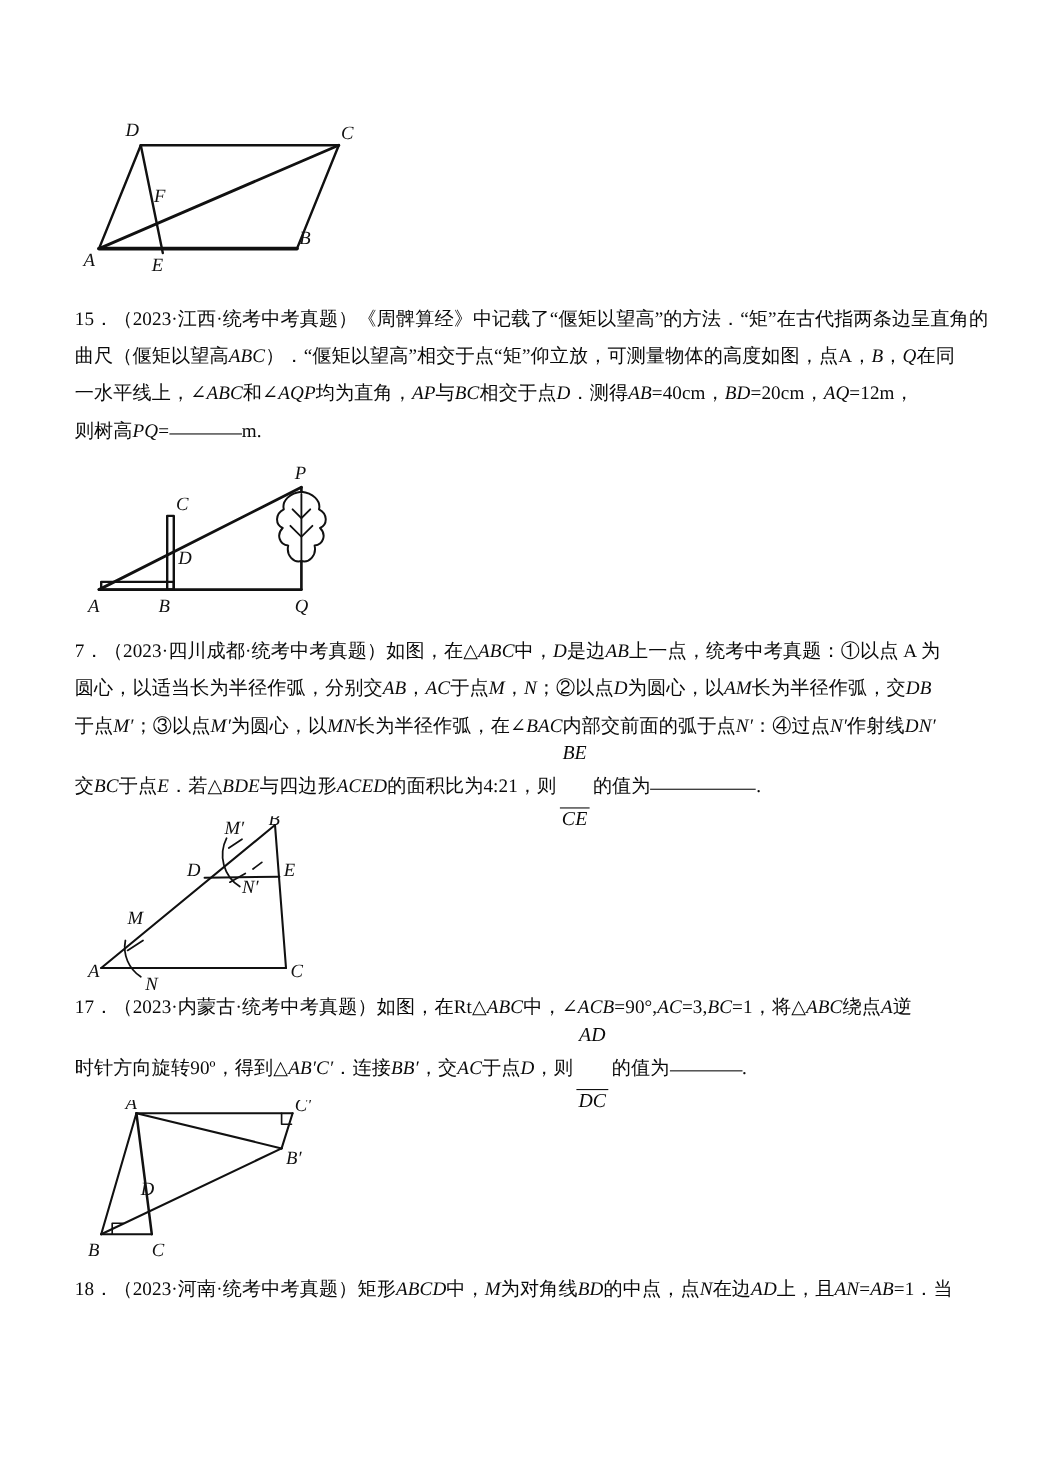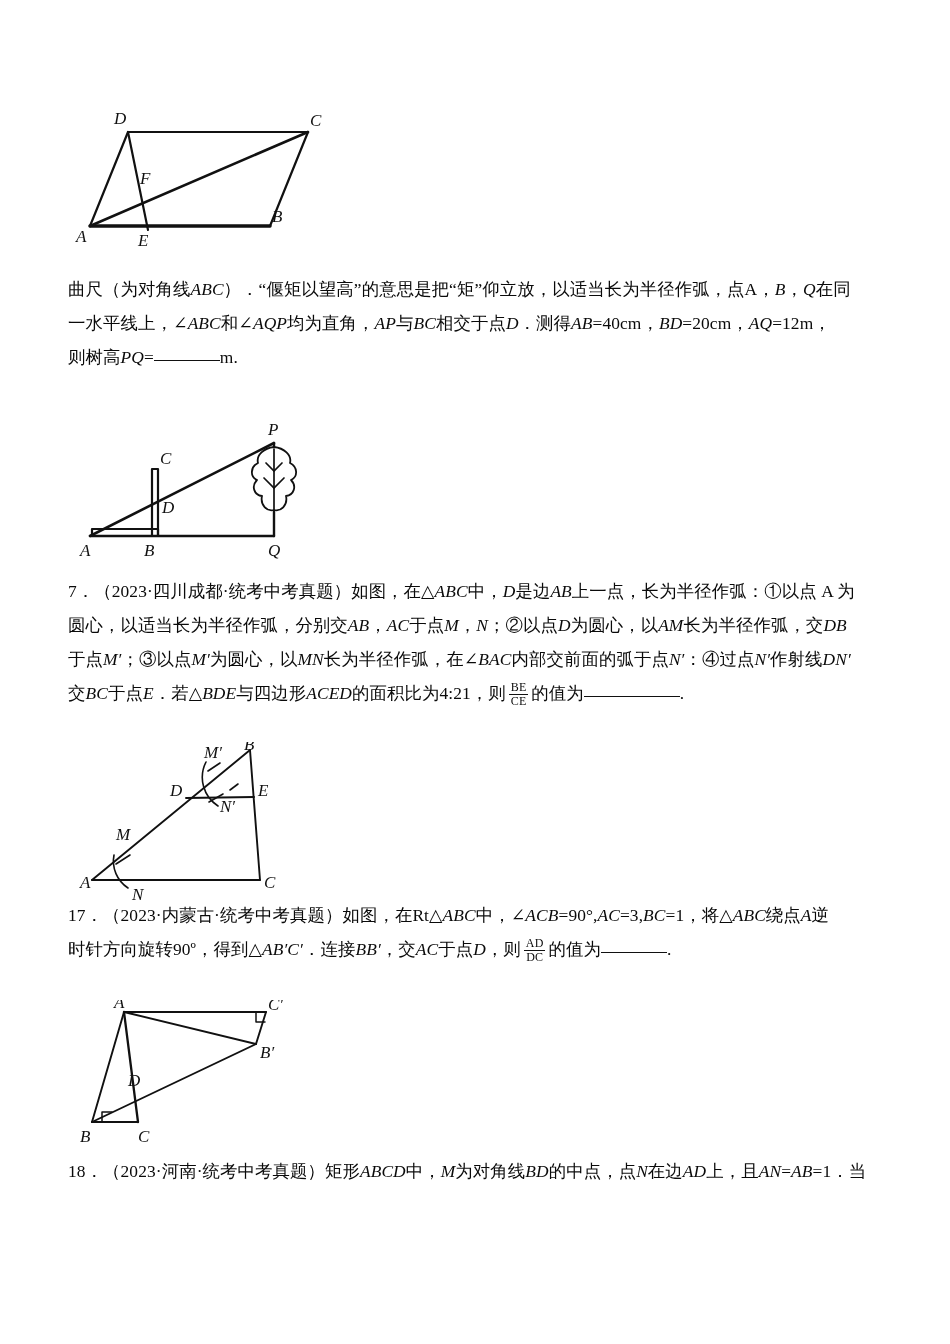--- a/index.html
+++ b/index.html
@@ -39,28 +39,29 @@
   .rm { font-style: normal; }
   .blank-s { display: inline-block; width: 52px; border-bottom: 1.4px solid #111; vertical-align: 2px; }
   .blank-m { display: inline-block; width: 66px; border-bottom: 1.4px solid #111; vertical-align: 2px; }
   .blank-l { display: inline-block; width: 96px; border-bottom: 1.4px solid #111; vertical-align: 2px; }
 
   
   .frac {
     display: inline-block;
     vertical-align: middle;
     text-align: center;
-    font-size: 12px;
+    font-style: italic;
+    font-size: 18px;
     line-height: 1.08;
     margin: 0 3px;
     position: relative;
     top: -1px;
   }
   .frac .num { display: block; padding: 0 2px; }
-  .frac .den { display: block; padding: 0 2px; border-top: 1.2px solid #111; }
+  .frac .den { display: block; padding: 0 2px; border-top: 1.2px solid #111; margin-top: 40px; }
 
   
   .fig { position: absolute; }
   .fig svg { display: block; }
   .lbl {
     font-style: italic;
     font-size: 17px;
     fill: #111;
     font-family: "Liberation Serif", serif;
   }
@@ -83,21 +84,22 @@
       <text class="lbl" x="6" y="134">A</text>
       <text class="lbl" x="202" y="114">B</text>
       <text class="lbl" x="240" y="18">C</text>
       <text class="lbl" x="44" y="16">D</text>
       <text class="lbl" x="68" y="138">E</text>
       <text class="lbl" x="70" y="76">F</text>
     </svg>
   </div>
 
   <div class="qblock" id="q15-block" style="top:272px;">
-      <div class="qline"><span class="rm">曲尺（为对角线</span><span class="it">ABC</span><span class="rm">）．“偃矩以望高”的意思是把“矩”仰立放，以适当长为半径作弧，点</span><span class="rm">A</span><span class="rm">，</span><span class="it">B</span><span class="rm">，</span><span class="it">Q</span><span class="rm">在同</span></div>
+      <div class="qline"><span class="rm">15．（2023·江西·统考中考真题）《周髀算经》中记载了“偃矩以望高”的方法．“矩”在古代指两条边呈直角的</span></div>
+      <div class="qline"><span class="rm">曲尺（偃矩以望高</span><span class="it">ABC</span><span class="rm">）．“偃矩以望高”相交于点“矩”仰立放，可测量物体的高度如图，点</span><span class="rm">A</span><span class="rm">，</span><span class="it">B</span><span class="rm">，</span><span class="it">Q</span><span class="rm">在同</span></div>
       <div class="qline"><span class="rm">一水平线上，∠</span><span class="it">ABC</span><span class="rm">和∠</span><span class="it">AQP</span><span class="rm">均为直角，</span><span class="it">AP</span><span class="rm">与</span><span class="it">BC</span><span class="rm">相交于点</span><span class="it">D</span><span class="rm">．测得</span><span class="it">AB</span><span class="rm">=40cm，</span><span class="it">BD</span><span class="rm">=20cm，</span><span class="it">AQ</span><span class="rm">=12m，</span></div>
       <div class="qline"><span class="rm">则树高</span><span class="it">PQ</span><span class="rm">=</span><span class="blank-m"></span><span class="rm">m.</span></div>
     </div>
 
   <div class="fig" style="left:78px; top:418px;">
     <svg width="230" height="142" viewBox="0 0 230 142">
       <g stroke="#111" fill="none" stroke-linecap="round" stroke-linejoin="round">
 
         <line x1="12" y1="118" x2="196" y2="118" stroke-width="2.4"></line>
 
@@ -128,21 +130,21 @@
       <text class="lbl" x="2" y="138">A</text>
       <text class="lbl" x="66" y="138">B</text>
       <text class="lbl" x="82" y="46">C</text>
       <text class="lbl" x="84" y="95">D</text>
       <text class="lbl" x="190" y="17">P</text>
       <text class="lbl" x="190" y="138">Q</text>
     </svg>
   </div>
 
   <div class="qblock" id="q16-block" style="top:574px;">
-      <div class="qline"><span class="rm">7．（2023·四川成都·统考中考真题）如图，在△</span><span class="it">ABC</span><span class="rm">中，</span><span class="it">D</span><span class="rm">是边</span><span class="it">AB</span><span class="rm">上一点，长为半径作弧：①以点 A 为</span></div>
+      <div class="qline"><span class="rm">7．（2023·四川成都·统考中考真题）如图，在△</span><span class="it">ABC</span><span class="rm">中，</span><span class="it">D</span><span class="rm">是边</span><span class="it">AB</span><span class="rm">上一点，统考中考真题：①以点 A 为</span></div>
       <div class="qline"><span class="rm">圆心，以适当长为半径作弧，分别交</span><span class="it">AB</span><span class="rm">，</span><span class="it">AC</span><span class="rm">于点</span><span class="it">M</span><span class="rm">，</span><span class="it">N</span><span class="rm">；②以点</span><span class="it">D</span><span class="rm">为圆心，以</span><span class="it">AM</span><span class="rm">长为半径作弧，交</span><span class="it">DB</span></div>
       <div class="qline"><span class="rm">于点</span><span class="it">M′</span><span class="rm">；③以点</span><span class="it">M′</span><span class="rm">为圆心，以</span><span class="it">MN</span><span class="rm">长为半径作弧，在∠</span><span class="it">BAC</span><span class="rm">内部交前面的弧于点</span><span class="it">N′</span><span class="rm">：④过点</span><span class="it">N′</span><span class="rm">作射线</span><span class="it">DN′</span></div>
       <div class="qline"><span class="rm">交</span><span class="it">BC</span><span class="rm">于点</span><span class="it">E</span><span class="rm">．若△</span><span class="it">BDE</span><span class="rm">与四边形</span><span class="it">ACED</span><span class="rm">的面积比为4:21，则</span><span class="frac"><span class="num">BE</span><span class="den">CE</span></span><span class="rm">的值为</span><span class="blank-l"></span><span class="rm">.</span></div>
     </div>
 
   <div class="fig" style="left:78px; top:742px;">
     <svg width="230" height="160" viewBox="0 0 230 160">
       <g stroke="#111" fill="none" stroke-linecap="round">
 
         <line x1="14" y1="138" x2="182" y2="138" stroke-width="1.9"></line>

